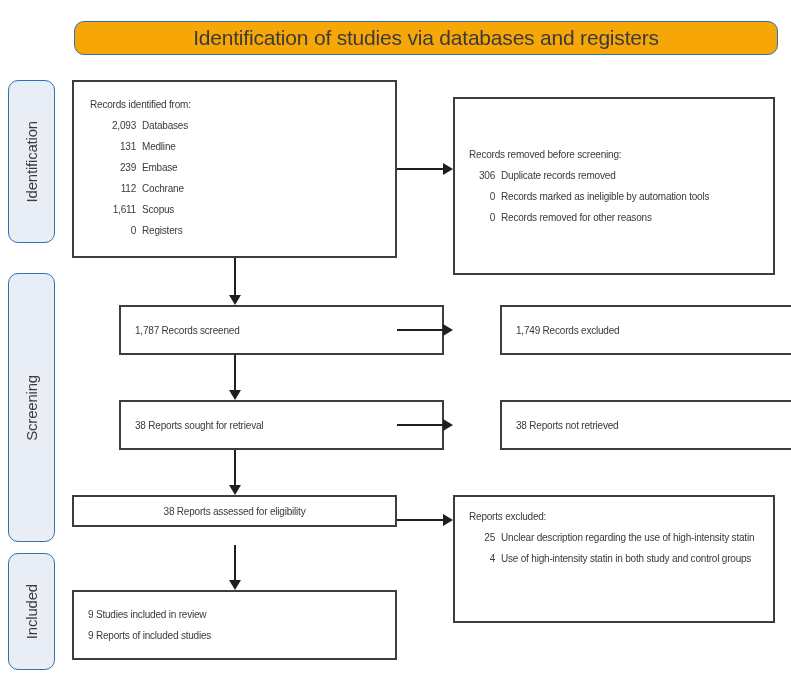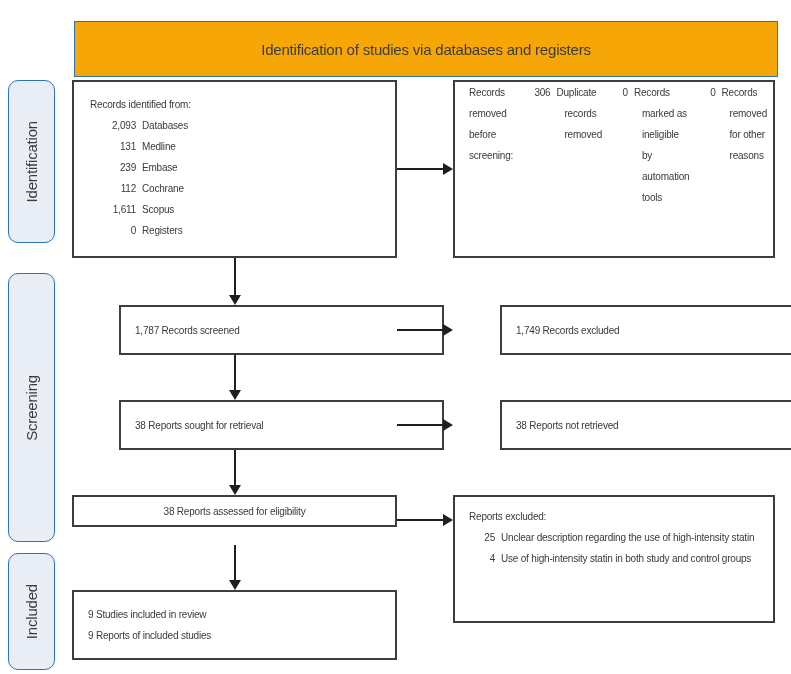--- a/index.html
+++ b/index.html
@@ -3,24 +3,24 @@
 <meta charset="utf-8">
 <style>
   html,body{margin:0;padding:0;background:#ffffff;}
   .canvas{
     position:relative;width:791px;height:674px;background:#ffffff;
     font-family:"Liberation Sans","DejaVu Sans",sans-serif;
     color:#3a3a3a;letter-spacing:-0.2px;
   }
   
   .banner{
-    position:absolute;left:74px;top:21px;width:704px;height:56px;
-    background:#f7a608;border:1.5px solid #2e74b5;border-radius:0;
+    position:absolute;left:74px;top:21px;width:704px;height:34px;
+    background:#f7a608;border:1.5px solid #2e74b5;border-radius:10px;
     display:flex;align-items:center;justify-content:center;
-    font-size:15px;color:#3b3b3b;box-sizing:border-box;
+    font-size:21px;color:#3b3b3b;box-sizing:border-box;
   }
   
   .stage{
     position:absolute;left:8px;width:47px;background:#e9edf6;
     border:1.6px solid #2e74b5;border-radius:10px;box-sizing:border-box;
     display:flex;align-items:center;justify-content:center;
   }
   .stage span{
     writing-mode:vertical-rl;transform:rotate(180deg);
     font-size:15px;color:#3b3b3b;white-space:nowrap;
@@ -29,21 +29,21 @@
   .stage.screening{top:273px;height:269px;}
   .stage.included{top:553px;height:117px;}
   
   .fbox{
     position:absolute;background:#ffffff;border:2px solid #3d3d3d;
     box-sizing:border-box;font-size:10px;line-height:21px;
   }
   .colL{left:72px;width:325px;}
   .colR{left:453px;width:322px;}
   .b-identified{top:80px;height:178px;padding:12px 6px 0 16px;}
-  .b-removed{top:80px;height:178px;display:flex;flex-direction:row;justify-content:center;padding:0 6px 0 14px;}
+  .b-removed{top:97px;height:178px;display:flex;flex-direction:column;justify-content:center;padding:0 6px 0 14px;}
   .b-screened,.b-excluded,.b-sought,.b-notretrieved{top:305px;height:50px;display:flex;align-items:center;padding-left:14px;margin-left:47px;}
   .b-sought,.b-notretrieved{top:400px;text-align:center;}
   .b-assessed{top:495px;height:32px;display:flex;align-items:center;justify-content:center;}
   .b-reportsexcluded{top:495px;height:128px;padding:9px 6px 0 14px;}
   .b-included{top:590px;height:70px;display:flex;flex-direction:column;justify-content:center;padding-left:14px;}
   
   .itm{display:flex;align-items:flex-start;}
   .itm .num{flex:0 0 46px;text-align:right;white-space:nowrap;}
   .b-removed .itm .num,.b-reportsexcluded .itm .num{flex:0 0 26px;}
   .itm .lbl{padding-left:14px;text-indent:-8px;}

